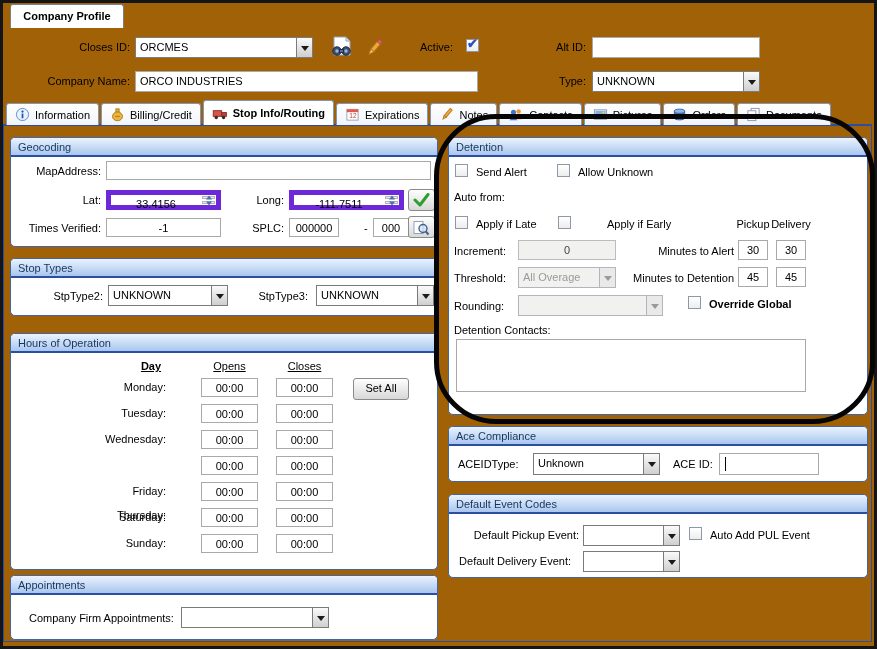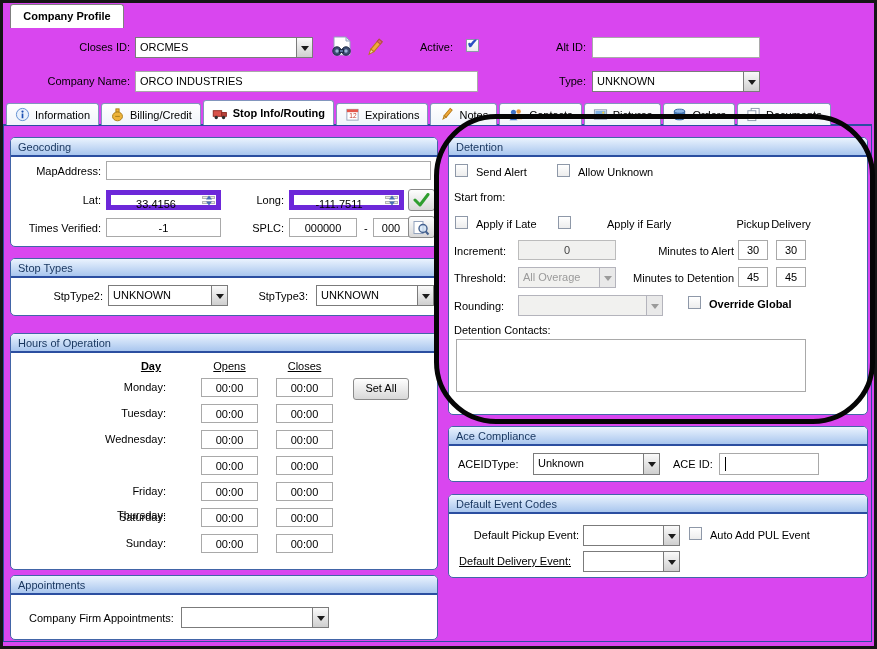--- a/index.html
+++ b/index.html
@@ -1,17 +1,17 @@
 <!DOCTYPE html>
 <html><head>
 <meta charset="utf-8">
 <style>
   * { box-sizing: border-box; }
   html,body { margin:0; padding:0; background:#888; }
-  .win { position:relative; width:877px; height:649px; background:#d946ef;
+  .win { position:relative; width:877px; height:649px; background:#a16207;
          font-family:"Liberation Sans", sans-serif; font-size:11px; color:#000;
          overflow:hidden; }
   .winframe { position:absolute; inset:0; border:3px solid #151515; pointer-events:none; z-index:40; }
   .abs { position:absolute; }
   .lbl { position:absolute; white-space:nowrap; color:#000; line-height:13px; }
   .lblr { text-align:right; }
   .b { font-weight:bold; }
   .tb { position:absolute; border:1px solid #a9a9a9; background:#fff; padding:3px 4px 0;
         white-space:nowrap; overflow:hidden; line-height:13px; }
   .num { text-align:center; padding-left:0; padding-right:0; }
@@ -221,21 +221,21 @@
     </div>
     <div class="btn" style="left:397px;top:51px;width:27px;height:22px;">
       <svg width="19" height="14" viewBox="0 0 19 14" style="margin:0 auto;">
           <path d="M3 7 L8 12 L16 1.5" stroke="#2f9e2f" stroke-width="3" fill="none" stroke-linecap="round" stroke-linejoin="round"></path>
         </svg>
     </div>
 
     <div class="lbl lblr" style="left:4px;top:84px;width:86px;">Times Verified:</div>
     <div class="tb num" style="left:95px;top:80px;width:115px;height:19px;">-1</div>
     <div class="lbl lblr" style="left:228px;top:84px;width:45px;">SPLC:</div>
-    <div class="tb num" style="left:278px;top:80px;width:68px;height:19px;">000000</div>
+    <div class="tb num" style="left:278px;top:80px;width:50px;height:19px;">000000</div>
     <div class="lbl" style="left:353px;top:84px;">-</div>
     <div class="tb num" style="left:362px;top:80px;width:36px;height:19px;">000</div>
     <div class="btn" style="left:397px;top:78px;width:27px;height:22px;">
       <svg width="19" height="16" viewBox="0 0 19 16" style="margin:0 auto;">
           <rect x="2" y="1.5" width="9" height="12" fill="#fff" stroke="#93a3bd"></rect>
           <circle cx="11" cy="8.5" r="4" fill="rgba(207,226,247,0.7)" stroke="#44618f" stroke-width="1.4"></circle>
           <line x1="13.8" y1="11.5" x2="16.5" y2="14.5" stroke="#44618f" stroke-width="2"></line>
         </svg>
     </div>
   </div>
@@ -306,21 +306,21 @@
   </div>
 
   <div class="gbox" style="left:448px;top:137px;width:420px;height:278px;">
     <div class="ghead">Detention</div>
 
     <div class="cb" style="left:6px;top:26px;"></div>
     <div class="lbl" style="left:27px;top:28px;">Send Alert</div>
     <div class="cb" style="left:108px;top:26px;"></div>
     <div class="lbl" style="left:129px;top:28px;">Allow Unknown</div>
 
-    <div class="lbl" style="left:5px;top:53px;">Start from:</div>
+    <div class="lbl" style="left:5px;top:53px;">Auto from:</div>
 
     <div class="cb" style="left:6px;top:78px;"></div>
     <div class="lbl" style="left:27px;top:80px;">Apply if Late</div>
     <div class="cb" style="left:109px;top:78px;"></div>
     <div class="lbl" style="left:130px;top:80px;margin-left:28px;">Apply if Early</div>
     <div class="lbl" style="left:282px;top:80px;width:44px;text-align:center;">Pickup</div>
     <div class="lbl" style="left:317px;top:80px;width:50px;text-align:center;">Delivery</div>
 
     <div class="lbl" style="left:5px;top:107px;">Increment:</div>
     <div class="tb num dis disval" style="left:69px;top:102px;width:98px;height:20px;">0</div>
@@ -373,21 +373,21 @@
     <div class="ghead">Default Event Codes</div>
     <div class="lbl lblr" style="left:19px;top:34px;width:111px;">Default Pickup Event:</div>
     <div class="combo" style="left:134px;top:30px;width:97px;height:21px;">
       <div class="cval"></div>
       <div class="cbtn">
           <i></i>
         </div>
     </div>
     <div class="cb" style="left:240px;top:32px;"></div>
     <div class="lbl" style="left:261px;top:34px;">Auto Add PUL Event</div>
-    <div class="lbl lblr" style="left:1px;top:60px;width:121px;text-decoration:underline;">Default Delivery Event:</div>
+    <div class="lbl lblr" style="left:1px;top:60px;width:121px;">Default Delivery Event:</div>
     <div class="combo" style="left:134px;top:56px;width:97px;height:21px;">
       <div class="cval"></div>
       <div class="cbtn">
           <i></i>
         </div>
     </div>
   </div>
 
   <div class="annotation"></div>
 

